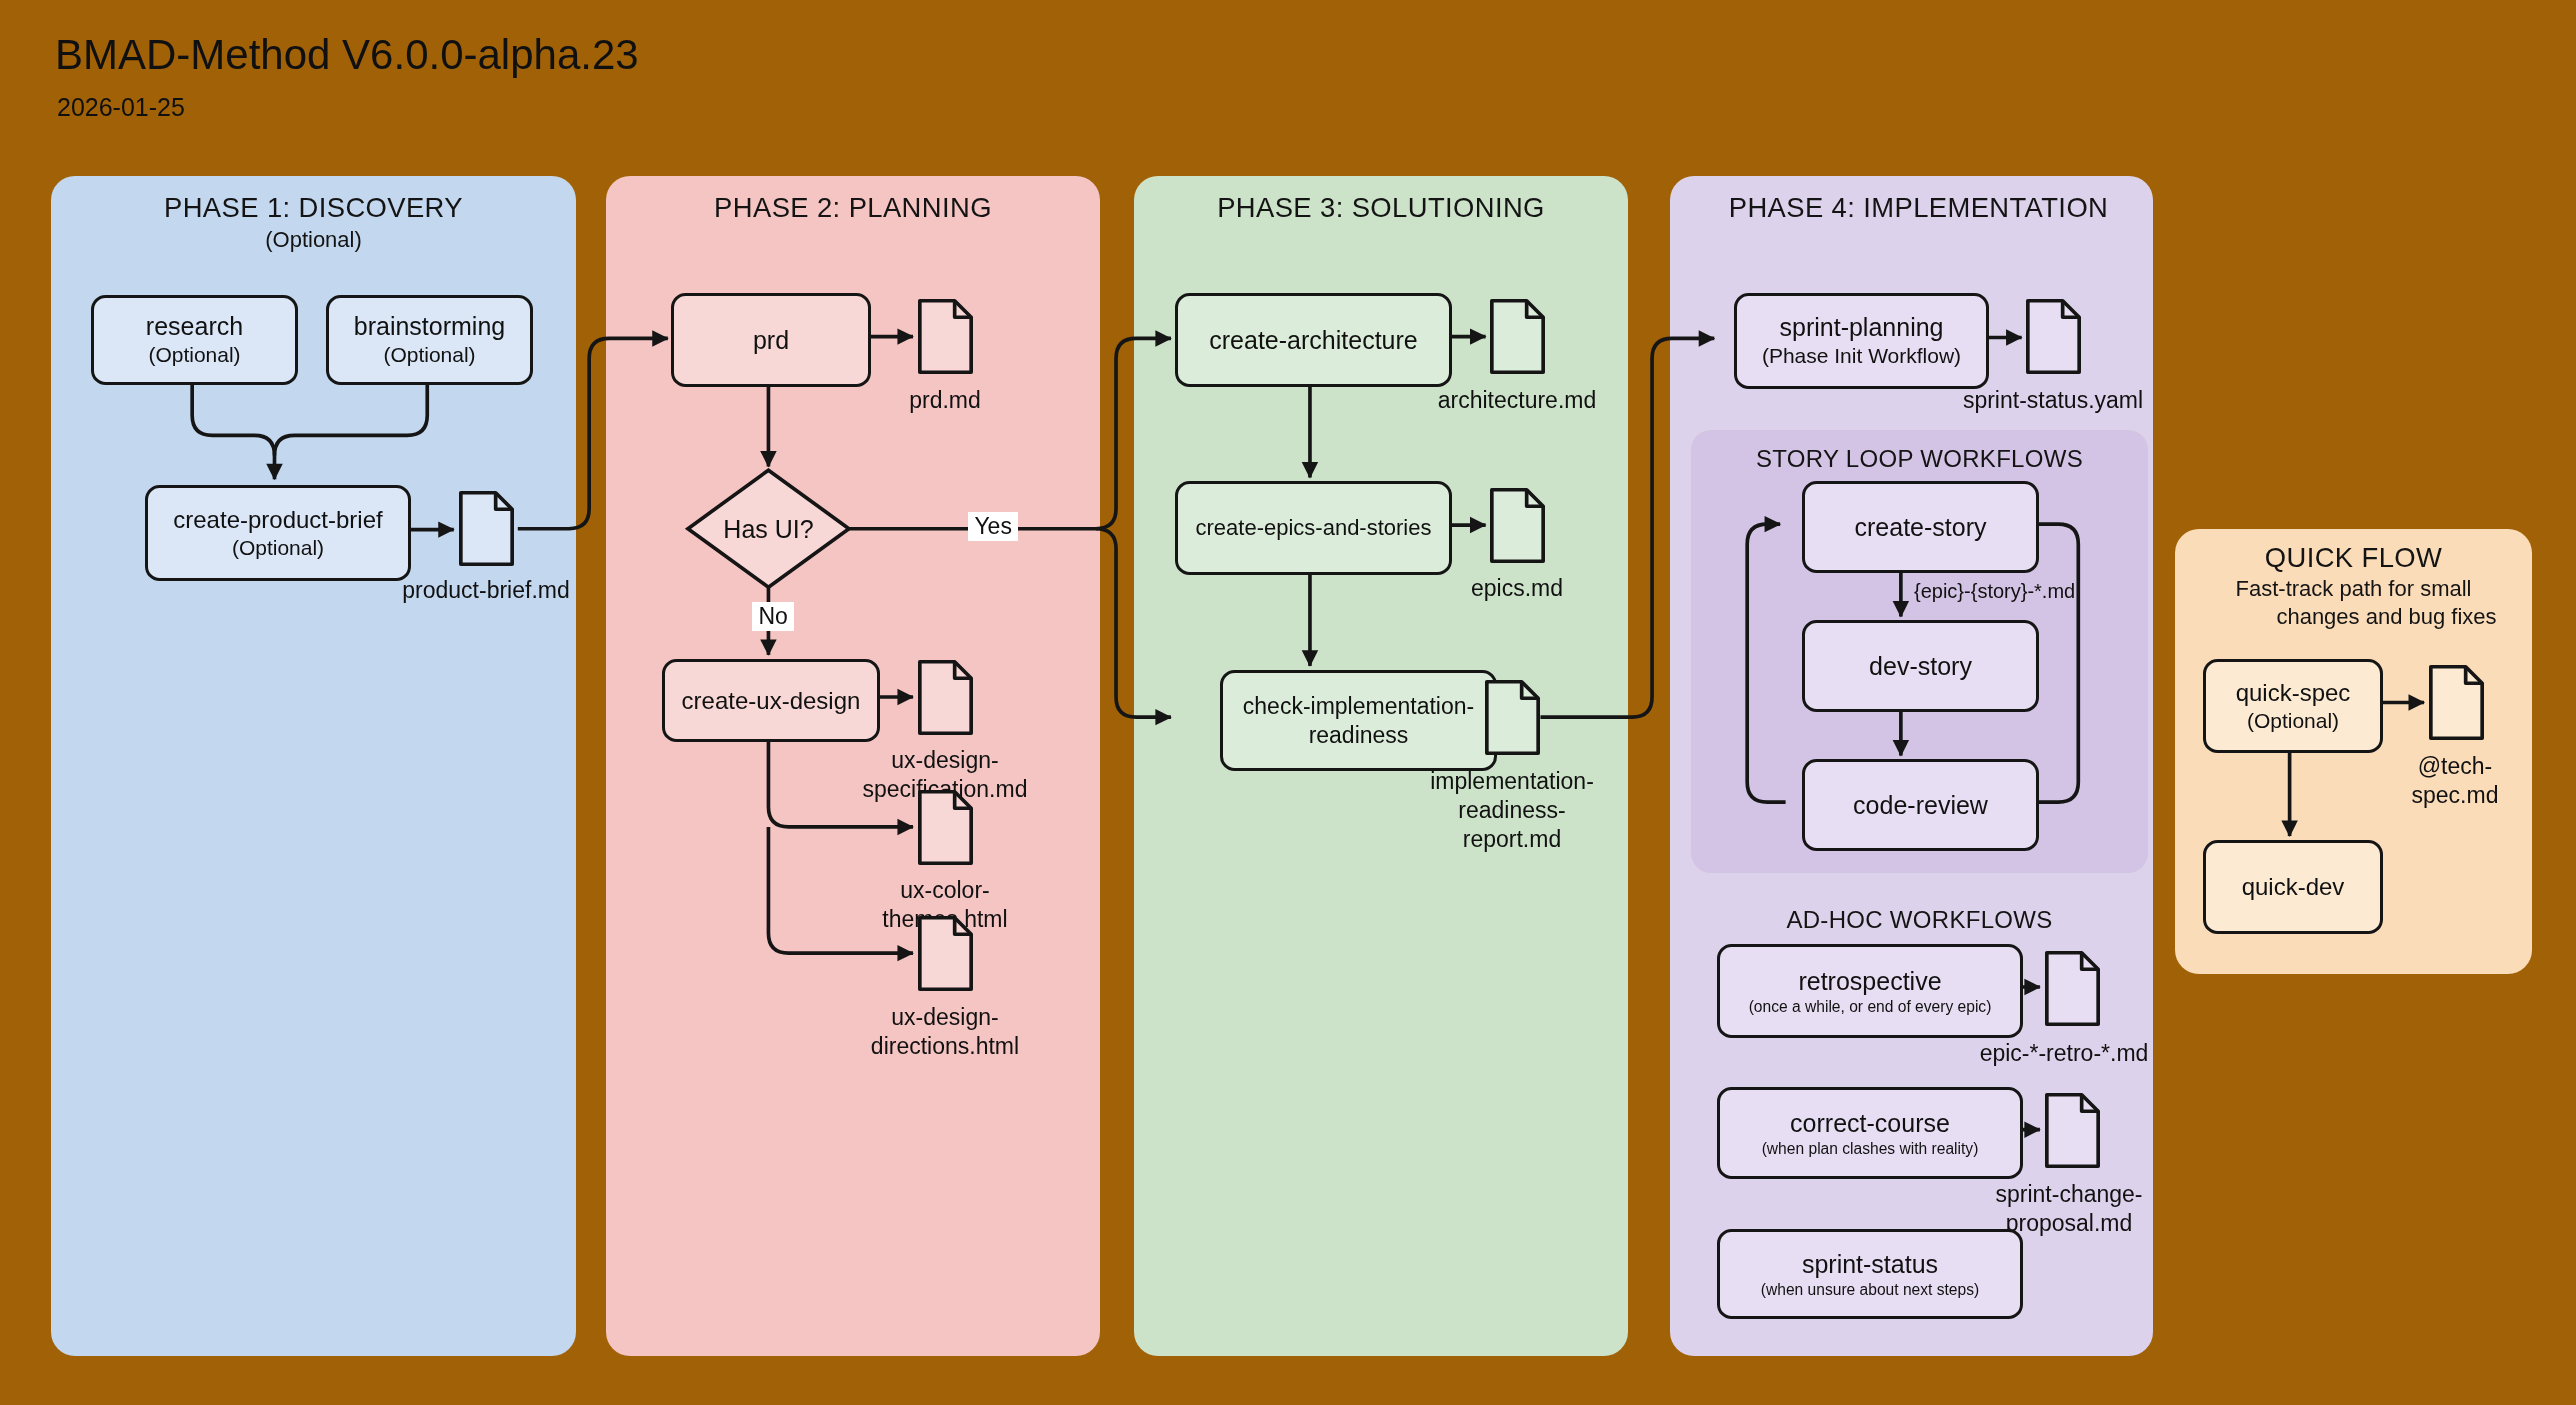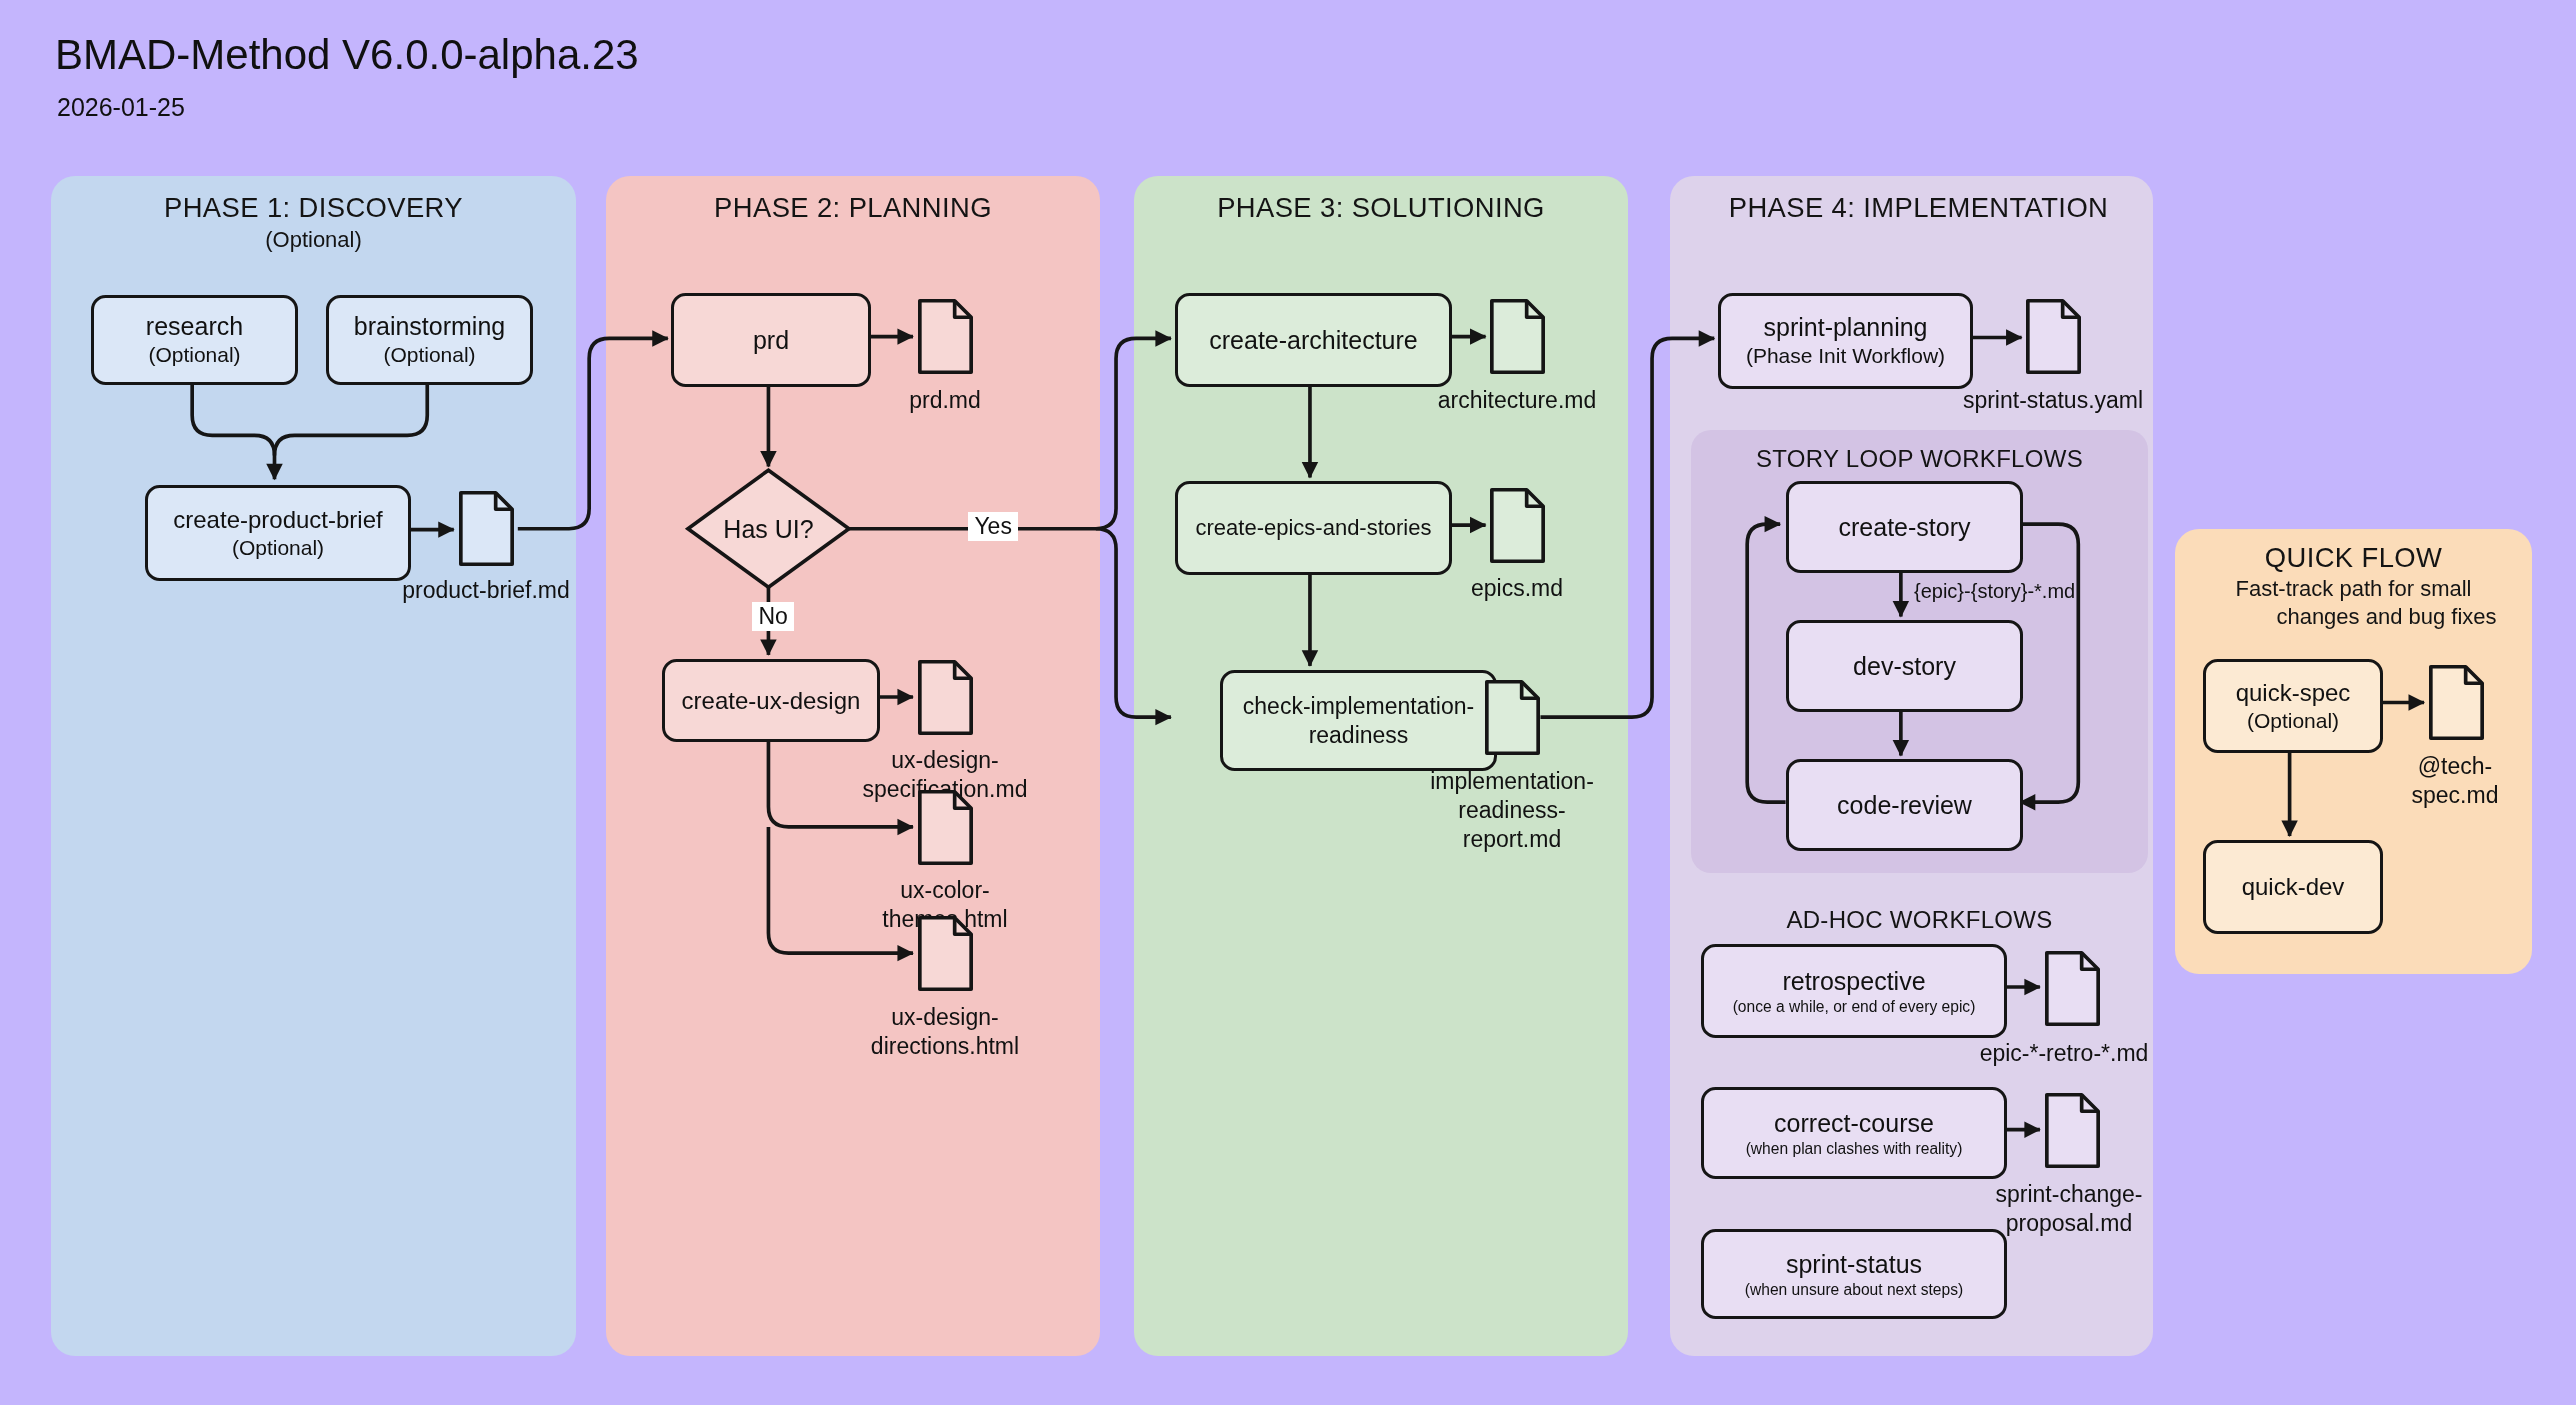--- a/index.html
+++ b/index.html
@@ -1,16 +1,16 @@
 <!DOCTYPE html>
 <html style="font-size:14.6px"><head>
 <meta charset="utf-8">
 <style>
   html,body{margin:0;padding:0;background:#fdfdfb;}
-  #canvas{position:relative;width:2576px;height:1405px;background:#c4b5fd;overflow:hidden;
+  #canvas{position:relative;width:2576px;height:1405px;background:#a16207;overflow:hidden;
           font-family:"Liberation Sans","DejaVu Sans",sans-serif;color:#111;}
   .panel{position:absolute;border-radius:24px;z-index:0;}
   .p1{background:#c3d7ef;}
   .p2{background:#f4c5c3;}
   .p3{background:#cce3c9;}
   .p4{background:#ddd2eb;}
   .p4inner{background:#d3c3e4;border-radius:20px;}
   .qf{background:#fbdcb9;}
   #wires{position:absolute;left:0;top:0;z-index:1;}
   .phase-header{position:absolute;text-align:center;font-size:27.4px;color:#141414;z-index:2;letter-spacing:0.4px;}
@@ -21,21 +21,21 @@
         text-align:center;font-size:25px;line-height:1.24;}
   .node span{display:block;}
   .node .sub{font-size:21px;}
   .node .sub-sm{font-size:15.6px;}
   .fs26{font-size:24px;}
   .fs25{font-size:23px;margin-left:45px;}
   .fs24{font-size:22px;}
   .p1n{background:#dbe7f7;}
   .p2n{background:#f7d8d6;}
   .p3n{background:#dcecda;}
-  .p4n{background:#e8def3;}
+  .p4n{background:#e8def3;margin-left:16px;}
   .qfn{background:#fcead3;}
   .doc{position:absolute;z-index:2;width:57px;height:77px;}
   .doc svg{display:block;}
   .docbody{stroke:#151515;stroke-width:4;stroke-linejoin:round;}
   .docfold{fill:none;stroke:#151515;stroke-width:4;stroke-linejoin:round;}
   .d-p1 .docbody{fill:#dbe7f7;} .d-p2 .docbody{fill:#f7d8d6;} .d-p3 .docbody{fill:#dcecda;}
   .d-p4 .docbody{fill:#e8def3;} .d-qf .docbody{fill:#fcead3;}
   .doclabel{position:absolute;z-index:2;width:274px;text-align:center;font-size:23px;line-height:1.27;color:#111;}
   .tag{position:absolute;z-index:3;background:#fff;padding:0.9px 6.4px;font-size:23px;color:#111;}
   .diamond-text{position:absolute;z-index:2;display:flex;align-items:center;justify-content:center;font-size:25px;}

